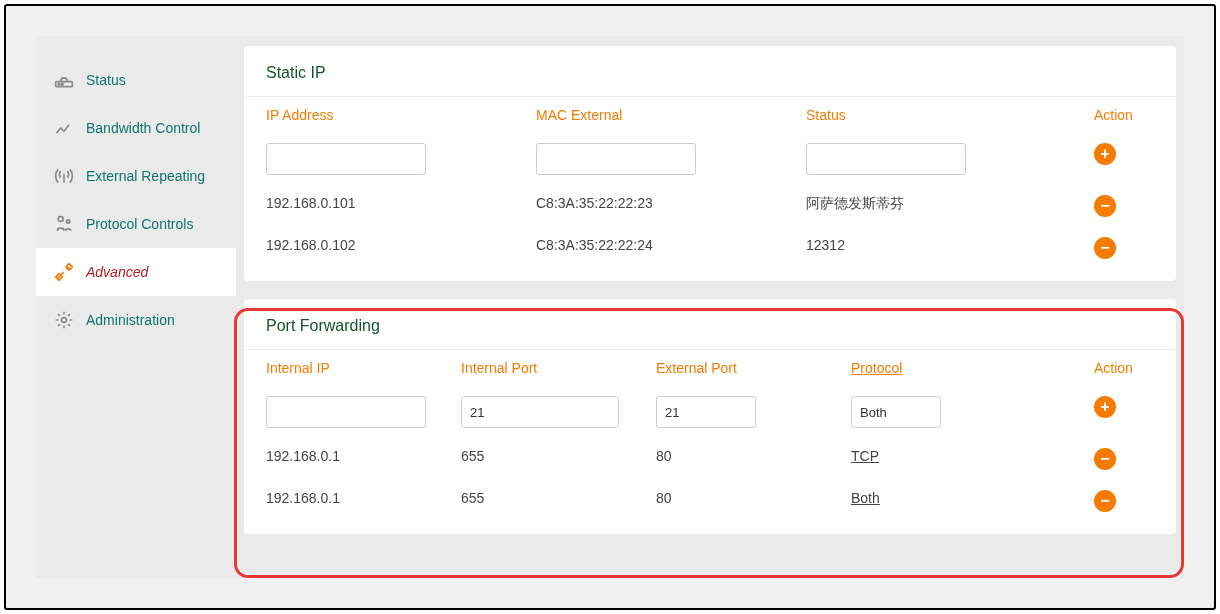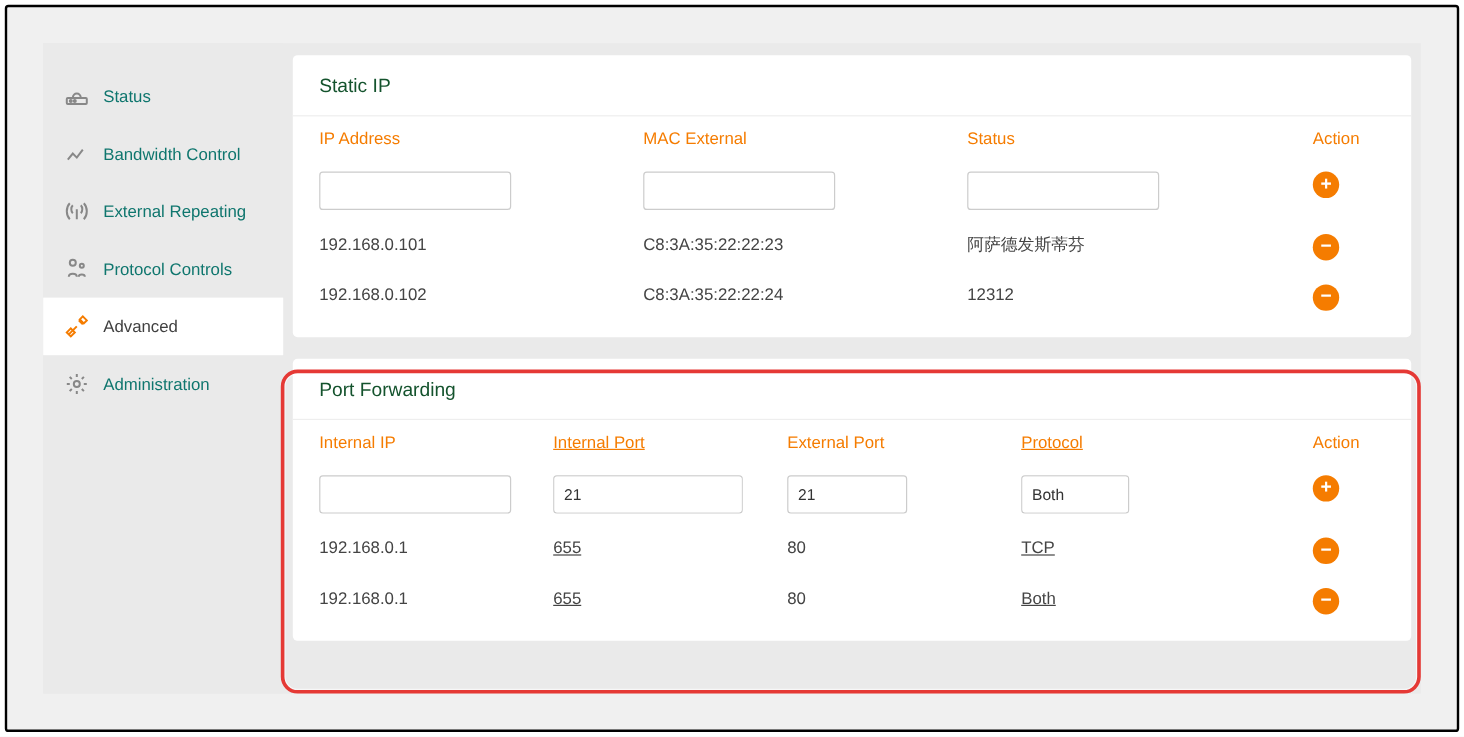--- a/index.html
+++ b/index.html
@@ -33,21 +33,22 @@
       display: flex;
       align-items: center;
       padding: 14px 18px;
       font-size: 14px;
       color: #0f766e;
       cursor: pointer;
       gap: 12px;
     }
     .sidebar-item.active {
       background: #fff;
-      color: #404040;
+      color: #b91c1c;
+      font-style: italic;
     }
     .sidebar-icon {
       width: 20px;
       height: 20px;
       display: flex;
       align-items: center;
       justify-content: center;
       color: #888;
       flex-shrink: 0;
     }
@@ -78,21 +79,21 @@
       padding: 10px 0;
     }
     .header-row .cell { color: #f57c00; font-size: 14px; }
     .data-row .cell { color: #444; font-size: 14px; }
     .cell { padding-right: 10px; }
     .col-a { width: 270px; }
     .col-b { width: 270px; }
     .col-c { width: 220px; flex: 1; }
     .col-action { width: 60px; text-align: left; }
     .pf-col-a { width: 195px; }
-    .pf-col-b { width: 195px; text-decoration: underline; }
+    .pf-col-b { width: 195px; }
     .pf-col-c { width: 195px; }
     .pf-col-d { width: 170px; flex: 1; text-decoration: underline; }
     input.txt {
       width: 160px;
       height: 32px;
       border: 1px solid #ccc;
       border-radius: 3px;
       padding: 0 8px;
       font-size: 13px;
       color: #333;

